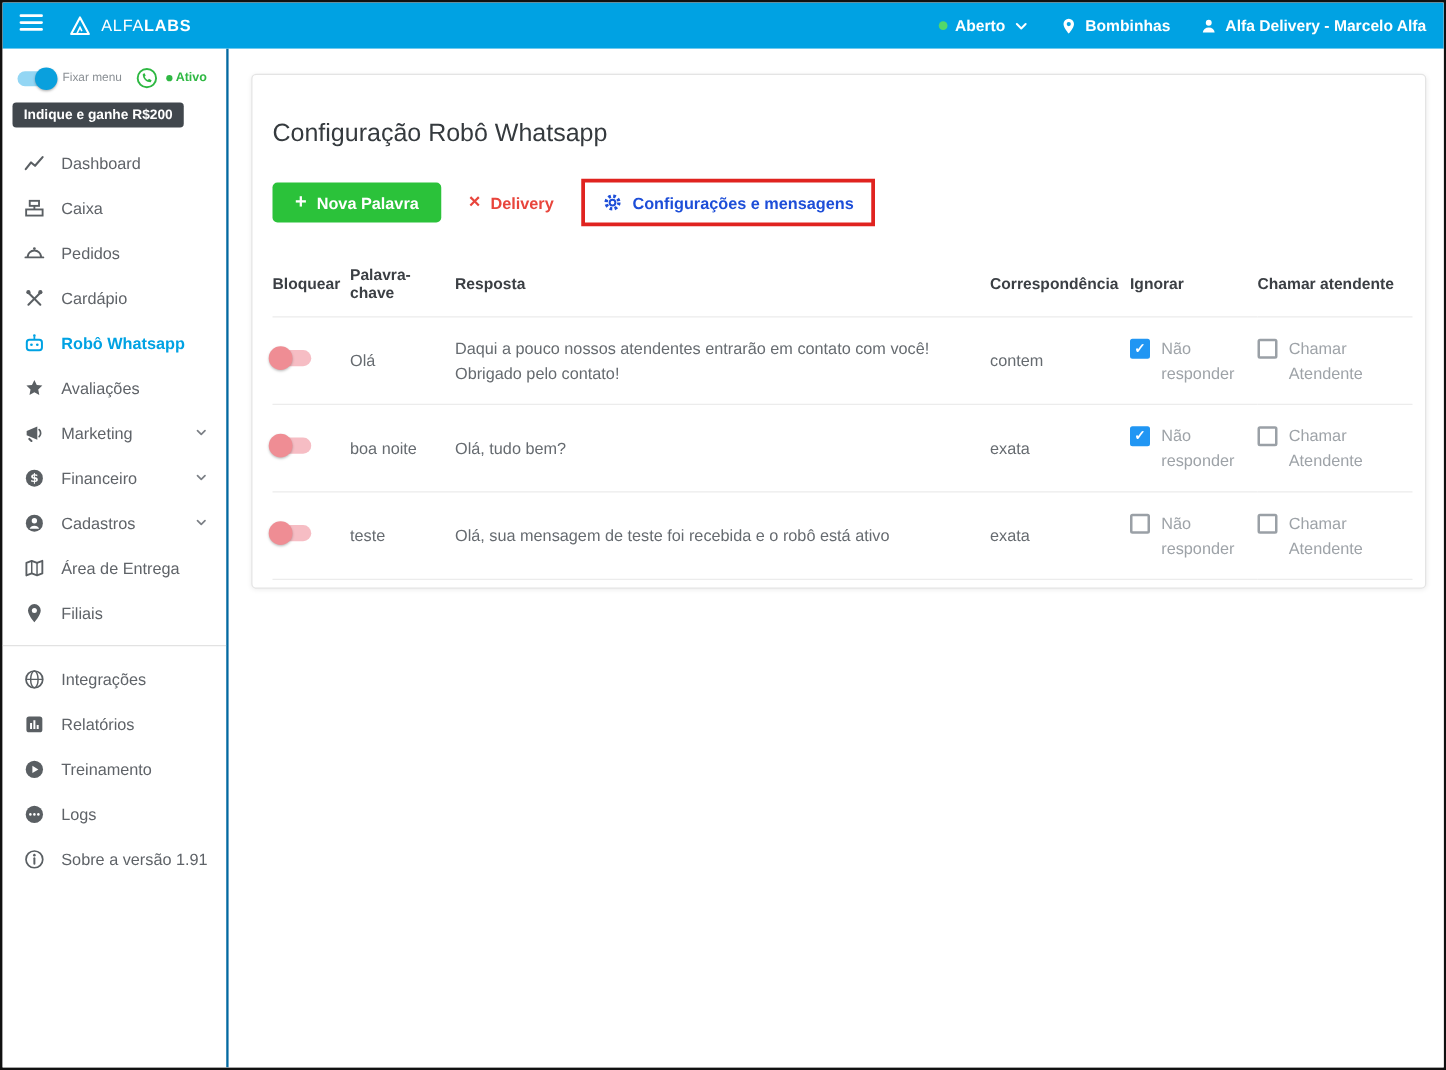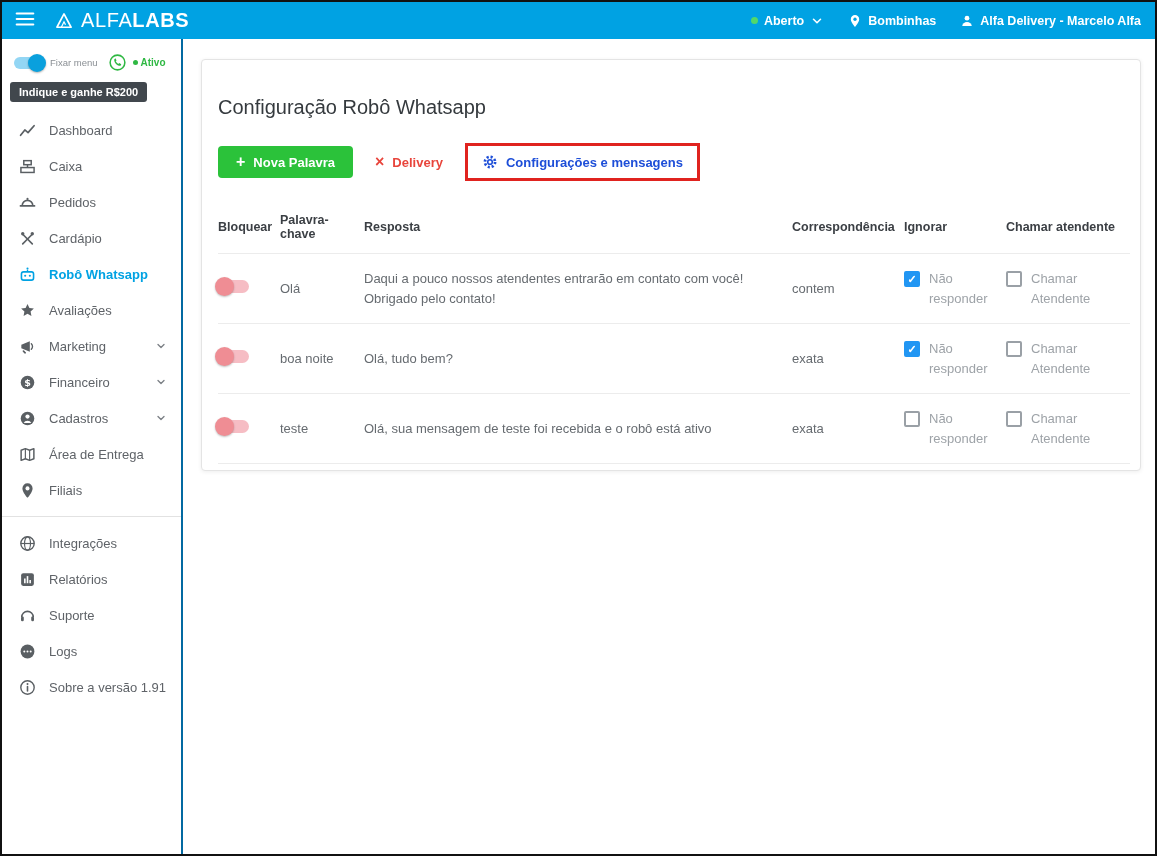--- a/index.html
+++ b/index.html
@@ -3,21 +3,21 @@
 <meta charset="utf-8">
 <style>
   * { box-sizing: border-box; margin: 0; padding: 0; }
   html,body { font-family: "Liberation Sans", sans-serif; }
   #frame { position: relative; width: 1157px; height: 856px; background: #fff; border: 2px solid #111; overflow: hidden; }
 
   
   .topbar { position: absolute; top: 0; left: 0; right: 0; height: 37px; background: #00a2e3; display: flex; align-items: center; color: #fff; padding: 0 14px 0 8px; }
   .hamburger { width: 30px; height: 26px; display: flex; align-items: center; justify-content: center; cursor: pointer; }
   .hamburger svg { width: 22px; height: 22px; }
-  .brand { display: flex; align-items: center; gap: 7px; margin-left: 14px; font-size: 20px; letter-spacing: .6px; }
+  .brand { display: flex; align-items: center; gap: 7px; margin-left: 14px; font-size: 13px; letter-spacing: .6px; }
   .brand .logo { width: 20px; height: 20px; }
   .brand .logo svg { width: 100%; height: 100%; }
   .brand .b1 { font-weight: 300; } .brand .b2 { font-weight: 700; }
   .top-right { margin-left: auto; display: flex; align-items: center; gap: 24px; font-size: 12.5px; font-weight: 600; }
   .top-group { display: flex; align-items: center; gap: 6px; cursor: pointer; }
   .dot-green { width: 7px; height: 7px; border-radius: 50%; background: #52d869; display: inline-block; }
   .tiny-ic { width: 14px; height: 14px; display: inline-flex; }
   .tiny-ic svg { width: 100%; height: 100%; }
 
   
@@ -283,26 +283,25 @@
             <line x1="5.5" y1="7" x2="5.5" y2="11.5" stroke="#fff" stroke-width="1.5"></line>
             <line x1="8" y1="4.8" x2="8" y2="11.5" stroke="#fff" stroke-width="1.5"></line>
             <line x1="10.5" y1="8.5" x2="10.5" y2="11.5" stroke="#fff" stroke-width="1.5"></line>
           </svg>
         </span>
       <span>Relatórios</span>
     </div>
     <div class="side-item">
       <span class="icon">
           <svg viewBox="0 0 16 16">
-            <path d="M2.6 9.5a5.4 5.4 0 0 1 10.8 0" fill="none" stroke="currentColor" stroke-width="1.5"></path>
-            <rect x="1.9" y="9" width="2.6" height="4.4" rx="1.2" fill="currentColor"></rect>
-            <rect x="11.5" y="9" width="2.6" height="4.4" rx="1.2" fill="currentColor"></rect>
-          </svg>
-        </span>
-      <span>Suporte</span>
+            <circle cx="8" cy="8" r="6.5" fill="currentColor"></circle>
+            <path d="M6.5 5.2 11 8 6.5 10.8Z" fill="#fff"></path>
+          </svg>
+        </span>
+      <span>Treinamento</span>
     </div>
     <div class="side-item">
       <span class="icon">
           <svg viewBox="0 0 16 16">
             <circle cx="8" cy="8" r="6.5" fill="currentColor"></circle>
             <circle cx="5" cy="8" r="0.95" fill="#fff"></circle>
             <circle cx="8" cy="8" r="0.95" fill="#fff"></circle>
             <circle cx="11" cy="8" r="0.95" fill="#fff"></circle>
           </svg>
         </span>

